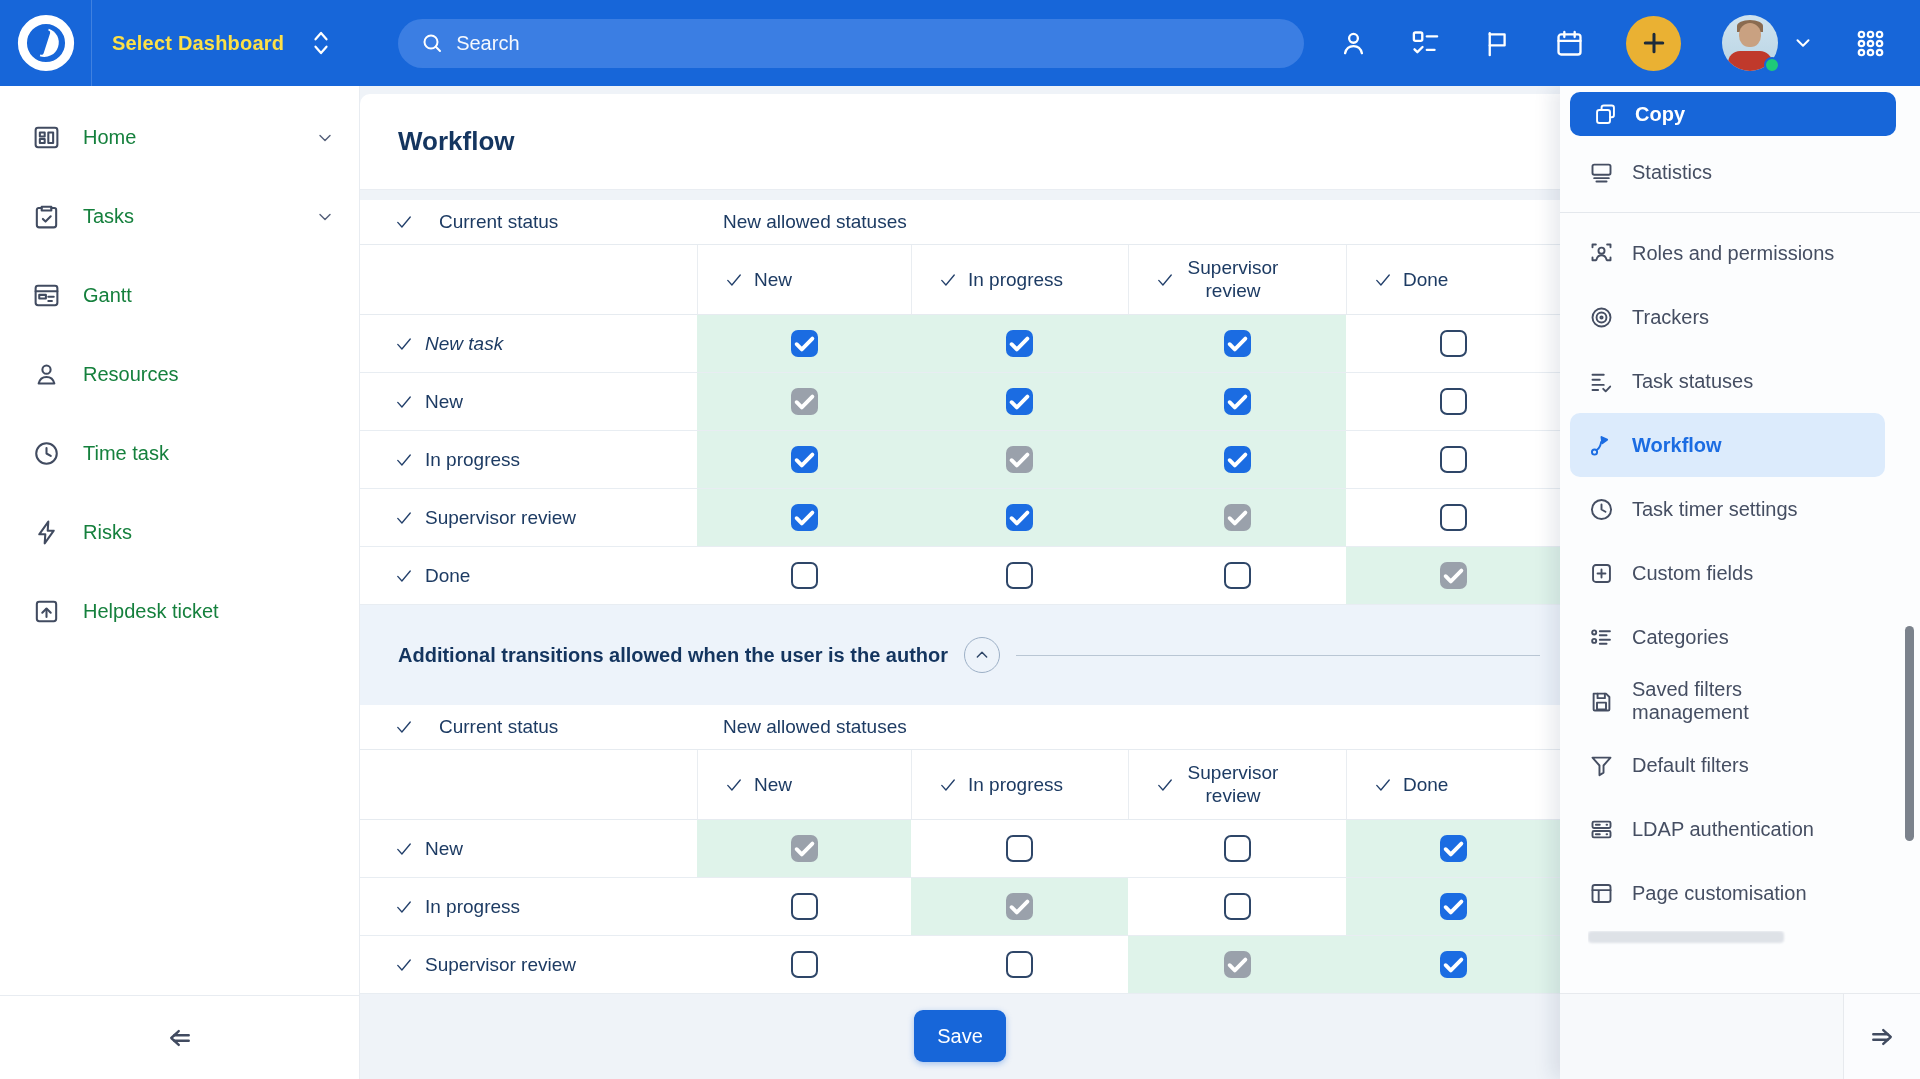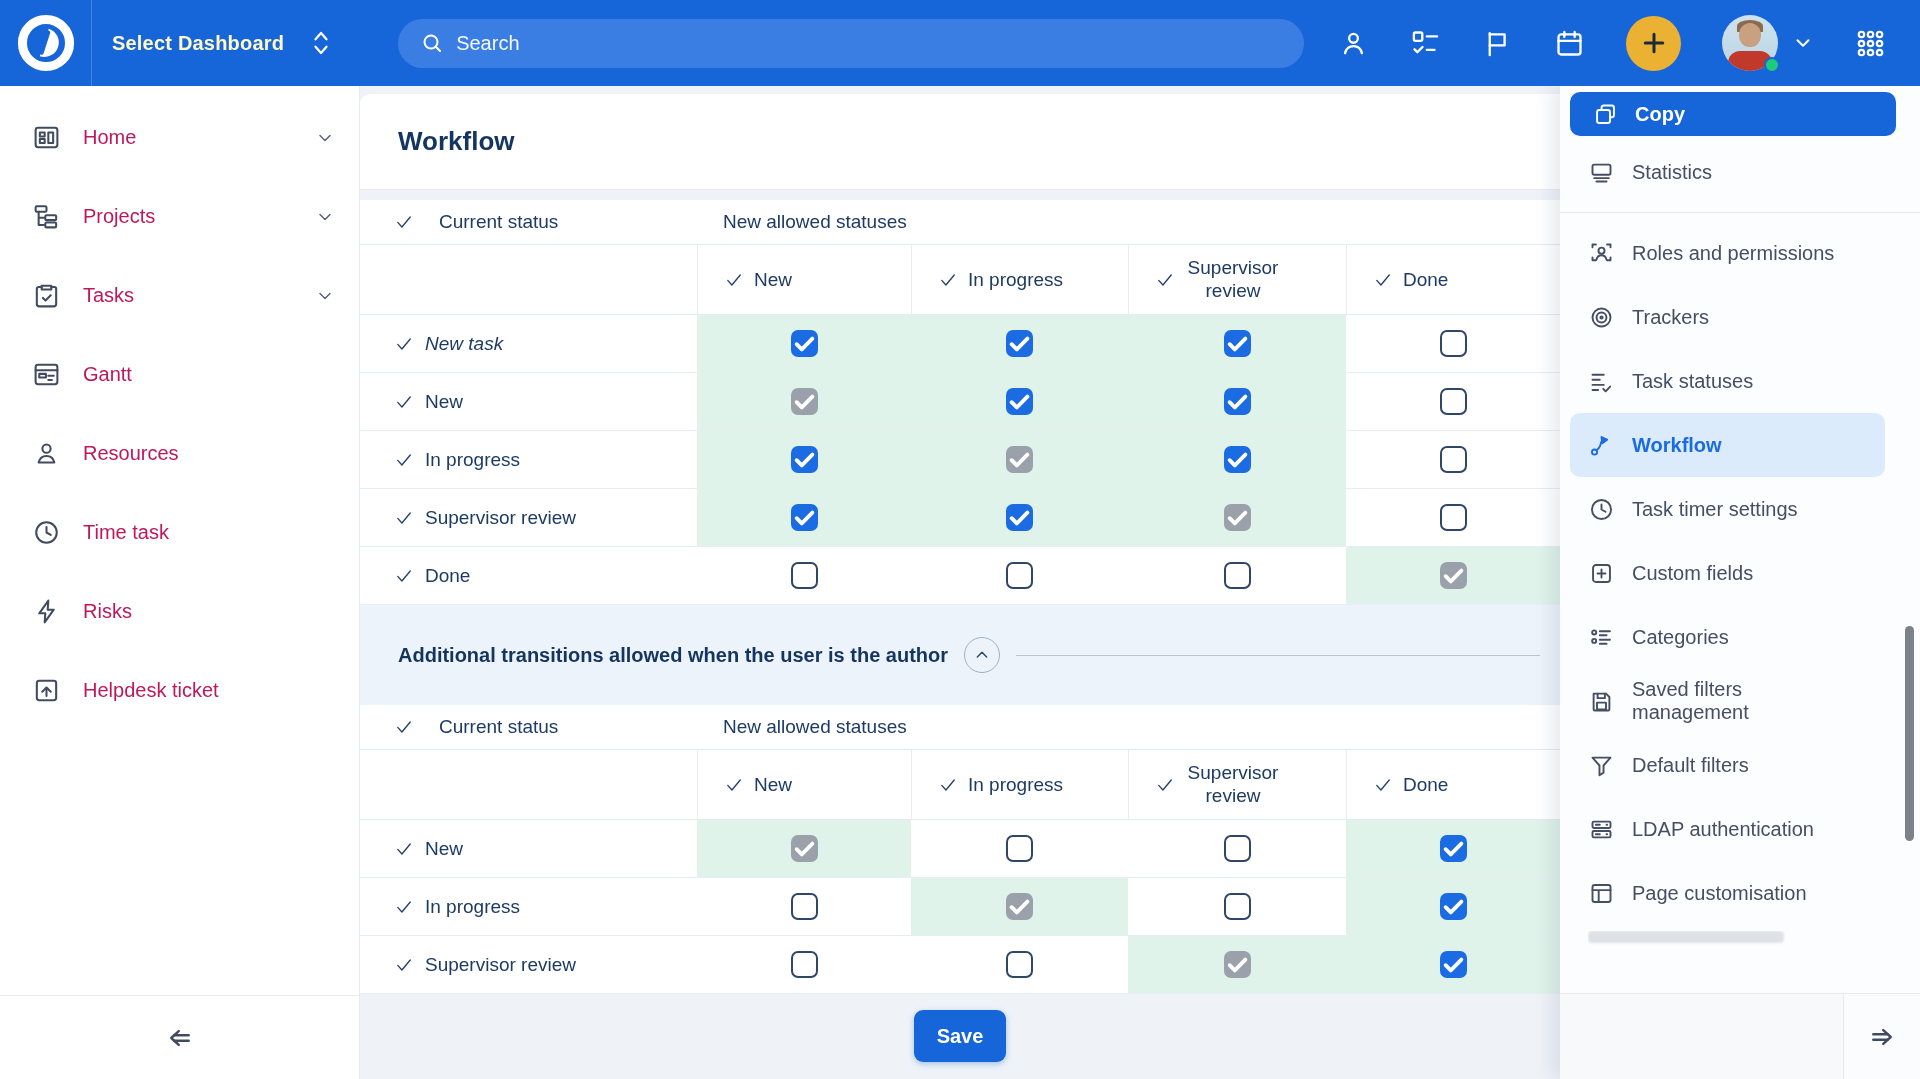--- a/index.html
+++ b/index.html
@@ -4,21 +4,21 @@
 <style>
   * { margin:0; padding:0; box-sizing:border-box; }
   html,body { width:1920px; height:1079px; overflow:hidden; }
   body { font-family:"Liberation Sans", sans-serif; background:#eff3f8; color:#1d3b63; }
 
   
   .topbar { height:86px; background:#1766d9; display:flex; align-items:center; padding:0 34px 0 0; position:relative; z-index:30; }
   .logo-wrap { width:92px; display:flex; align-items:center; justify-content:center; align-self:stretch; border-right:1px solid rgba(255,255,255,.18); }
   .logo { width:58px; height:58px; }
   .dash-select { display:flex; align-items:center; gap:26px; margin-left:20px; cursor:pointer; }
-  .dash-select .lbl { color:#fef9c3; font-size:20px; font-weight:600; letter-spacing:.2px; }
+  .dash-select .lbl { color:#fde047; font-size:20px; font-weight:600; letter-spacing:.2px; }
   .updown { width:22px; height:30px; color:#fff; }
   .search-pill { margin-left:66px; width:906px; height:49px; border-radius:25px; background:#3b7ee3; display:flex; align-items:center; padding:0 10px 0 22px; }
   .search-pill .mag { width:24px; height:24px; color:#fff; flex:0 0 auto; }
   .search-pill input { flex:1; background:transparent; border:none; outline:none; color:#fff; font-size:20px; margin-left:12px; font-family:"Liberation Sans",sans-serif; }
   .search-pill input::placeholder { color:#fff; opacity:.95; }
   .top-icons { margin-left:auto; display:flex; align-items:center; gap:41px; }
   .tico { width:31px; height:31px; color:#fff; cursor:pointer; }
   .plus-btn { width:55px; height:55px; border-radius:50%; background:#eab133; display:flex; align-items:center; justify-content:center; cursor:pointer; }
   .plus-btn svg { width:30px; height:30px; color:#1c2b3a; }
   .avatar-group { display:flex; align-items:center; gap:14px; }
@@ -31,21 +31,21 @@
   .chev-sm { width:22px; height:22px; color:#fff; cursor:pointer; }
 
   
   .layout { display:flex; height:993px; }
 
   
   .sidebar { width:360px; background:#fff; border-right:1px solid #e8ecf1; display:flex; flex-direction:column; position:relative; z-index:5; }
   .side-list { padding-top:12px; flex:1; overflow:hidden; }
   .side-item { height:79px; display:flex; align-items:center; padding:0 24px 0 32px; gap:22px; cursor:pointer; }
   .side-item .sic { width:29px; height:29px; color:#414b60; flex:0 0 auto; }
-  .side-item .slabel { font-size:20px; color:#be185d; flex:1; }
+  .side-item .slabel { font-size:20px; color:#15803d; flex:1; }
   .side-item .schev { width:20px; height:20px; color:#55607a; }
   .side-foot { height:84px; border-top:1px solid #e8ecf1; display:flex; align-items:center; justify-content:center; }
   .collapse-ic { width:30px; height:30px; color:#414b60; cursor:pointer; }
 
   
   .main { width:1200px; display:flex; flex-direction:column; padding-top:8px; overflow:hidden; }
   .main-header { background:#fff; height:96px; display:flex; align-items:center; padding-left:38px; border-radius:10px 0 0 0; border-bottom:1px solid #e9edf2; }
   .page-title { font-size:26px; font-weight:700; color:#14355f; }
   .gap-band { height:10px; }
   .tbl { background:#fff; }
@@ -69,21 +69,21 @@
   .cb--unchecked { background:#fff; border:2px solid #2e4668; }
   .hcheck { width:20px; height:20px; color:#23406b; flex:0 0 auto; }
 
   .band { height:100px; background:#edf3fa; display:flex; align-items:center; padding:0 20px 0 38px; gap:16px; }
   .band .btitle { font-size:20px; font-weight:700; color:#14355f; white-space:nowrap; }
   .band .circ-btn { width:36px; height:36px; border-radius:50%; border:1.5px solid #9db0c6; background:#fff0; display:flex; align-items:center; justify-content:center; cursor:pointer; flex:0 0 auto; }
   .band .circ-btn svg { width:16px; height:16px; color:#2e4668; }
   .band .bline { flex:1; height:1px; background:#b9c6d4; }
 
   .save-area { flex:1; display:flex; justify-content:center; align-items:flex-start; padding-top:16px; }
-  .save-btn { width:92px; height:52px; background:#1766d9; color:#fff; font-size:20px; font-weight:700; border:none; border-radius:9px; cursor:pointer; font-family:"Liberation Sans",sans-serif; box-shadow:0 2px 6px rgba(23,102,217,.35); }
+  .save-btn { width:92px; height:52px; background:#1766d9; color:#fff; font-size:20px; font-weight:400; border:none; border-radius:9px; cursor:pointer; font-family:"Liberation Sans",sans-serif; box-shadow:0 2px 6px rgba(23,102,217,.35); }
 
   
   .rpanel { width:360px; background:#fcfdfe; position:relative; box-shadow:-8px 0 18px rgba(20,40,80,.10); z-index:10; display:flex; flex-direction:column; }
   .rlist { height:907px; overflow:hidden; display:flex; flex-direction:column; }
   .copy-btn { margin:6px 24px 4px 10px; height:44px; border-radius:10px; background:#1766d9; color:#fff; display:flex; align-items:center; gap:16px; padding-left:22px; cursor:pointer; flex:0 0 auto; }
   .copy-btn .pic { width:27px; height:27px; color:#fff; }
   .copy-btn .plabel { font-size:20px; font-weight:700; }
   .p-item { margin:0 35px 0 10px; height:64px; border-radius:10px; display:flex; align-items:center; gap:17px; padding-left:18px; color:#454e62; cursor:pointer; flex:0 0 auto; }
   .p-item .pic { width:27px; height:27px; color:#454e62; flex:0 0 auto; }
   .p-item .plabel { font-size:20px; line-height:1.15; max-width:232px; }
@@ -186,32 +186,20 @@
               <rect x="6.5" y="13.2" width="4" height="3.4"></rect>
               <rect x="13.5" y="7.8" width="4" height="8.8"></rect>
             </svg></span>
           <span class="slabel">Home</span>
           <span class="schev"><svg viewBox="0 0 24 24" fill="none" stroke="currentColor" stroke-width="1.7" stroke-linecap="round" stroke-linejoin="round" style="width:100%;height:100%">
               <path d="M6 9l6 6 6-6"></path>
             </svg></span>
         </div>
         <div class="side-item">
           <span class="sic"><svg viewBox="0 0 24 24" fill="none" stroke="currentColor" stroke-width="1.7" stroke-linecap="round" stroke-linejoin="round" style="width:100%;height:100%">
-              <rect x="3" y="3.5" width="9" height="4.5" rx="1"></rect>
-              <path d="M5.5 8v11h4.5M5.5 13h4.5"></path>
-              <rect x="11" y="11" width="9" height="4" rx="1"></rect>
-              <rect x="11" y="17" width="9" height="4" rx="1"></rect>
-            </svg></span>
-          <span class="slabel">Projects</span>
-          <span class="schev"><svg viewBox="0 0 24 24" fill="none" stroke="currentColor" stroke-width="1.7" stroke-linecap="round" stroke-linejoin="round" style="width:100%;height:100%">
-              <path d="M6 9l6 6 6-6"></path>
-            </svg></span>
-        </div>
-        <div class="side-item">
-          <span class="sic"><svg viewBox="0 0 24 24" fill="none" stroke="currentColor" stroke-width="1.7" stroke-linecap="round" stroke-linejoin="round" style="width:100%;height:100%">
               <path d="M8 4h8v3H8z"></path>
               <path d="M16 5h2.5A1.5 1.5 0 0 1 20 6.5V19a2 2 0 0 1-2 2H6a2 2 0 0 1-2-2V6.5A1.5 1.5 0 0 1 5.5 5H8"></path>
               <path d="M9 14l2.2 2.2 4.3-4.4"></path>
             </svg></span>
           <span class="slabel">Tasks</span>
           <span class="schev"><svg viewBox="0 0 24 24" fill="none" stroke="currentColor" stroke-width="1.7" stroke-linecap="round" stroke-linejoin="round" style="width:100%;height:100%">
               <path d="M6 9l6 6 6-6"></path>
             </svg></span>
         </div>
         <div class="side-item">

